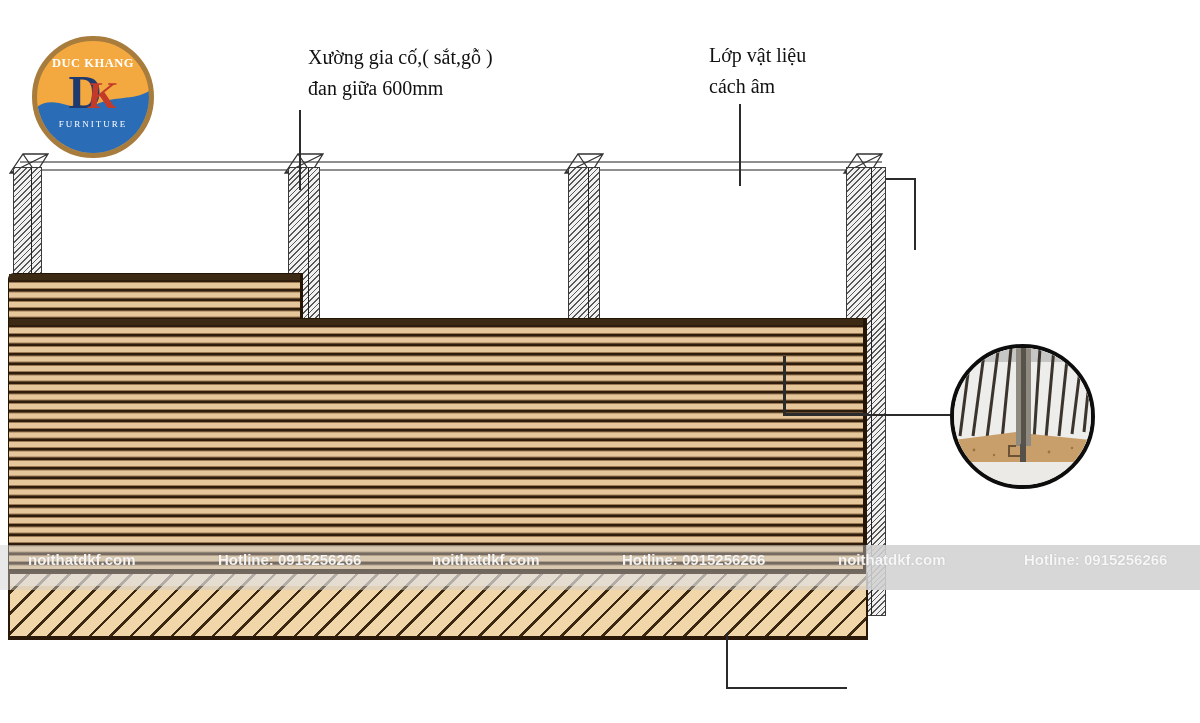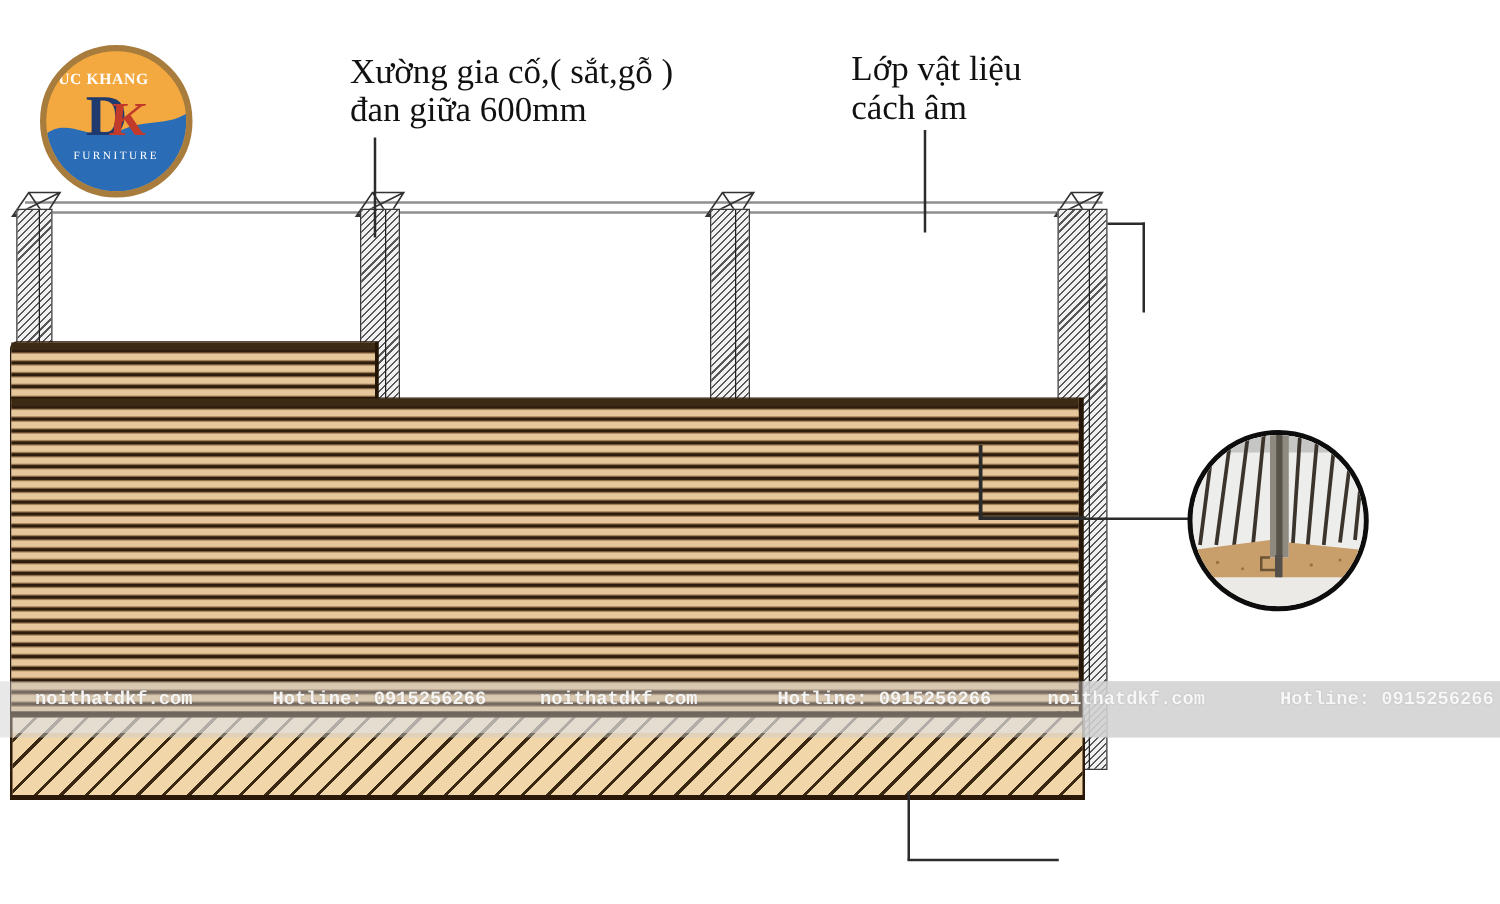--- a/index.html
+++ b/index.html
@@ -3,31 +3,31 @@
 <meta charset="utf-8">
 <style>
   html,body{margin:0;padding:0;}
   body{font-family:"Liberation Serif",serif;background:#ffffff;}
   .stage{position:relative;width:1200px;height:723px;background:#ffffff;overflow:hidden;}
 
   
   .logo{position:absolute;left:32px;top:36px;width:112px;height:112px;border-radius:50%;
         border:5px solid #a87c3c;background:#f3a93f;overflow:hidden;}
   .logo svg{position:absolute;left:0;top:0;width:100%;height:100%;}
-  .logo-top{position:absolute;left:0;top:15px;width:100%;text-align:left;color:#fff;
+  .logo-top{position:absolute;left:0;top:15px;width:100%;text-align:center;color:#fff;
             font-weight:bold;font-size:12.5px;letter-spacing:.5px;}
   .logo-mono{position:absolute;left:0;top:26px;width:100%;height:52px;text-align:center;}
   .logo-d{font-size:46px;font-weight:bold;color:#1e3a6e;line-height:52px;}
   .logo-k{font-size:38px;font-weight:bold;color:#c23b2a;line-height:52px;margin-left:-14px;
           display:inline-block;transform:skewX(-6deg);}
   .logo-bottom{position:absolute;left:0;top:78px;width:100%;text-align:center;color:#fff;
                font-size:9px;letter-spacing:2px;}
 
   
-  .lbl{position:absolute;color:#111;font-size:28px;line-height:31px;white-space:nowrap;}
+  .lbl{position:absolute;color:#111;font-size:20px;line-height:31px;white-space:nowrap;margin-left:28px;}
   .lbl div{white-space:nowrap;}
   .lbl-center{text-align:center;}
 
   
   .ln{position:absolute;background:#2b2b2b;}
 
   
   .rail{position:absolute;left:20px;width:862px;height:2px;background:#8f8f8f;}
 
   
@@ -52,21 +52,21 @@
 
   
   .skirting{position:absolute;background-color:#f0d6a8;border:2px solid #2a1808;border-bottom-width:4px;
      background-image:
        linear-gradient(180deg,rgba(255,255,255,0.5) 0 12px,rgba(0,0,0,0) 12px),
        repeating-linear-gradient(135deg,rgba(0,0,0,0) 0 12px,#3a2813 12px 14.5px);}
 
   
   .wmband{position:absolute;left:0;top:545px;width:1200px;height:45px;background:rgba(203,203,203,0.45);}
   .wmband-right{position:absolute;left:866px;top:545px;width:334px;height:45px;background:rgba(210,210,210,0.8);}
-  .wm{position:absolute;top:551px;font-family:Liberation Mono, monospace;font-weight:bold;font-size:15px;
+  .wm{position:absolute;top:551px;font-family:Liberation Sans, sans-serif;font-weight:bold;font-size:15px;
       color:rgba(255,255,255,0.9);text-shadow:0 0 1px rgba(120,120,120,0.5);white-space:nowrap;}
   .wm:nth-of-type(1){left:28px;}  .wm:nth-of-type(2){left:218px;}
   .wm:nth-of-type(3){left:432px;} .wm:nth-of-type(4){left:622px;}
   .wm:nth-of-type(5){left:838px;} .wm:nth-of-type(6){left:1024px;}
 
   
   .detail{position:absolute;left:950px;top:344px;width:137px;height:137px;border-radius:50%;
           border:4px solid #0d0d0d;overflow:hidden;background:#e9e9e7;}
   .detail svg{display:block;width:100%;height:100%;}
 </style>

